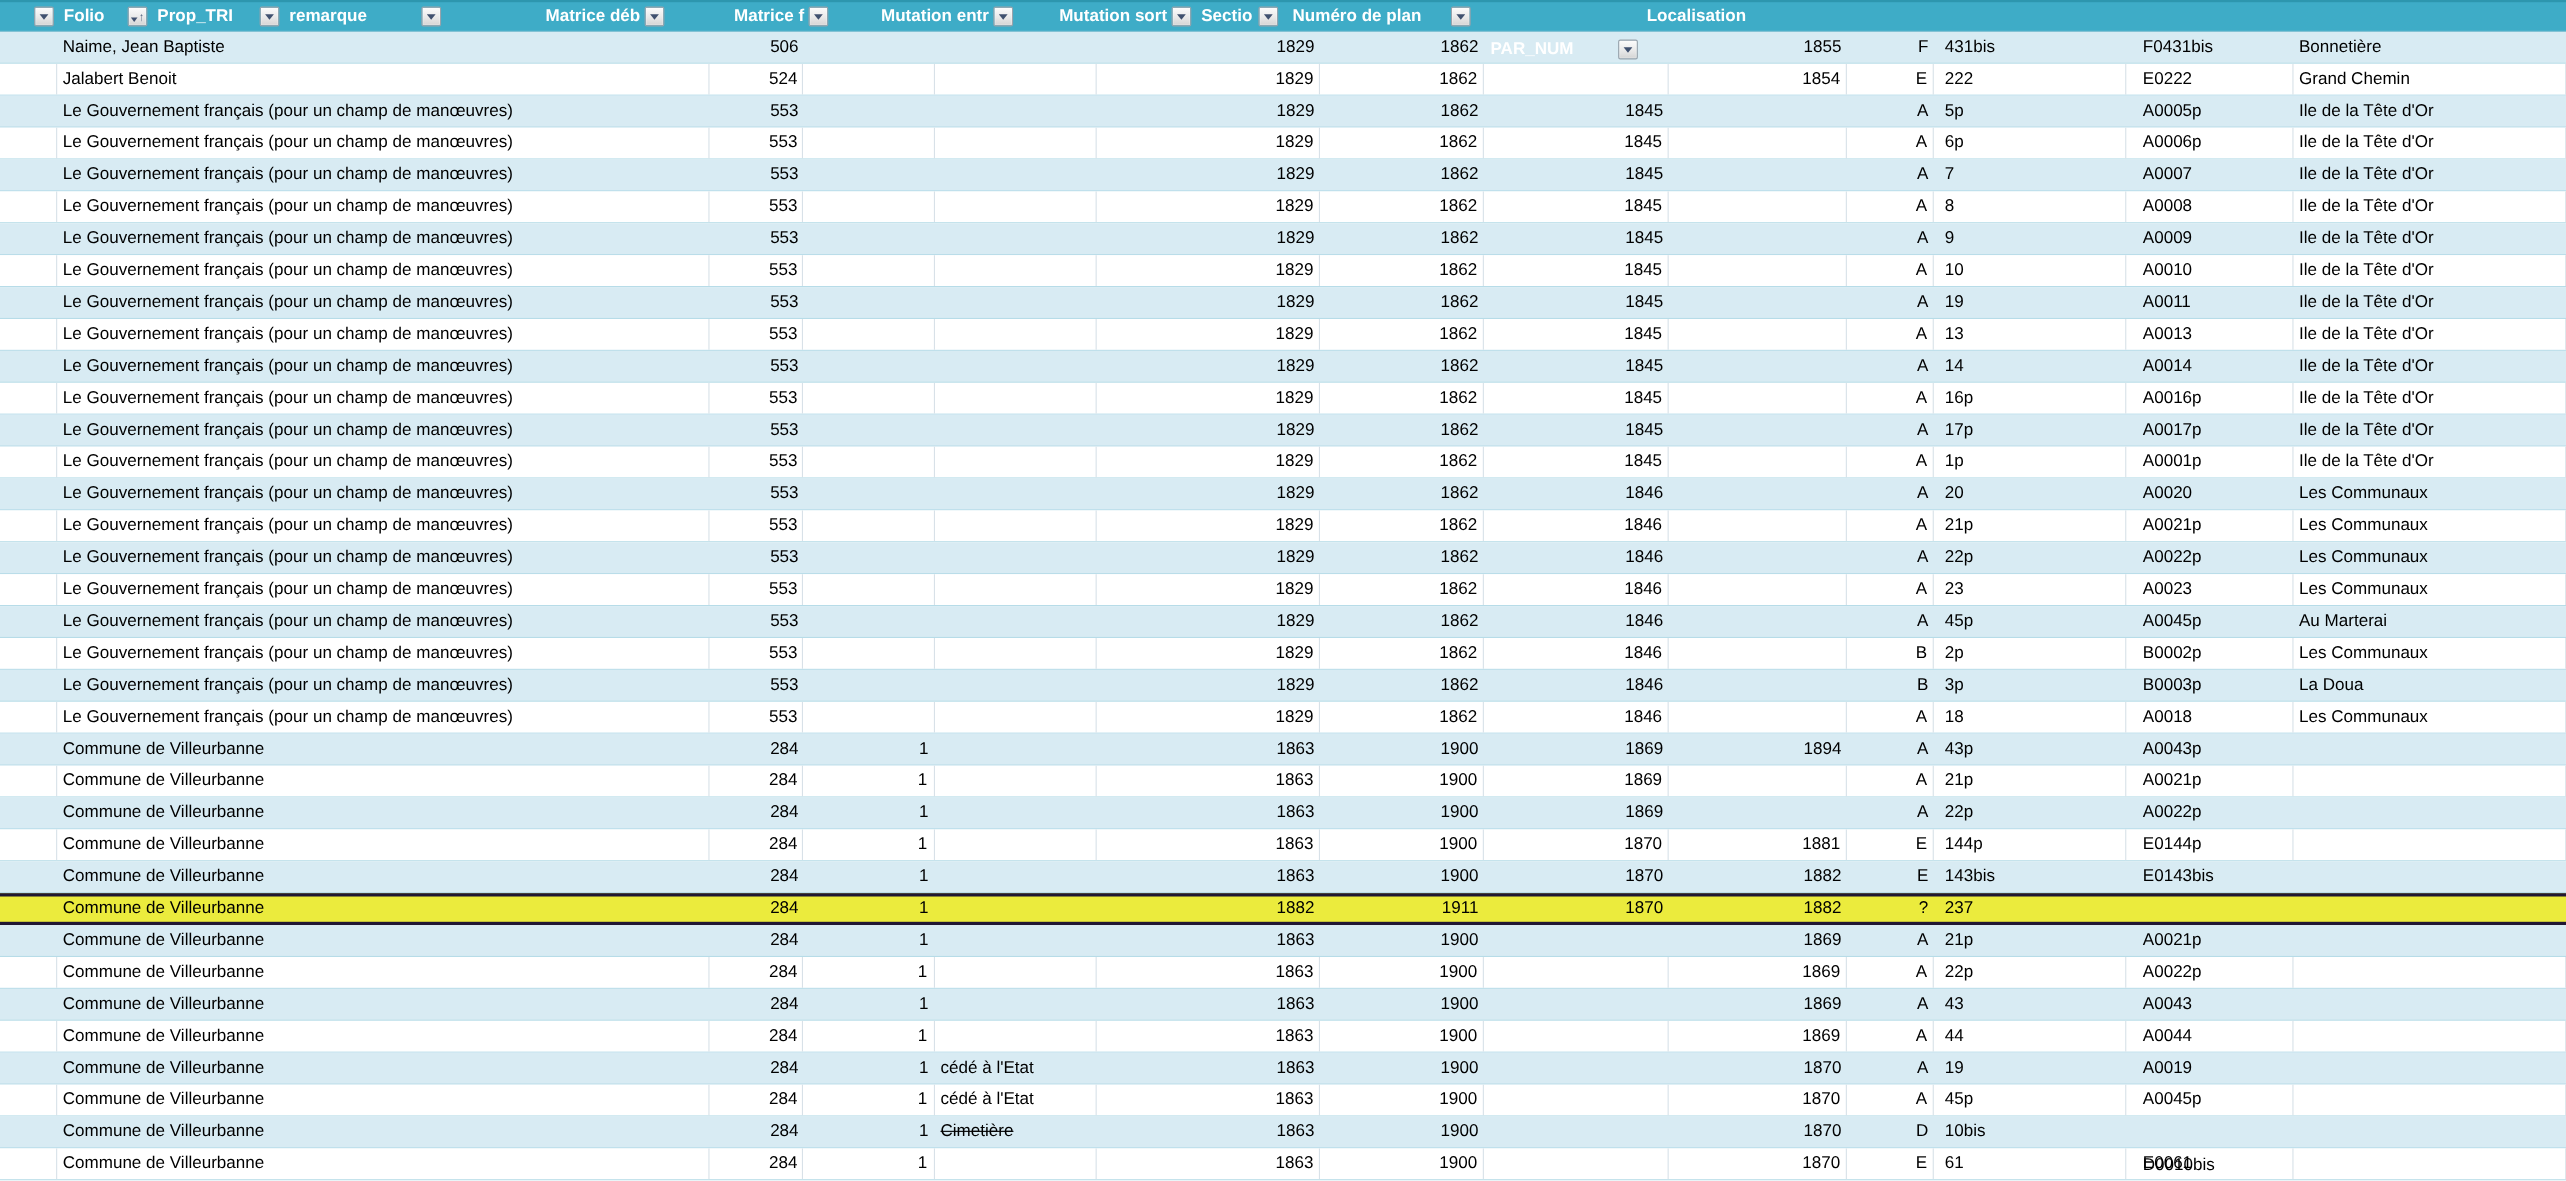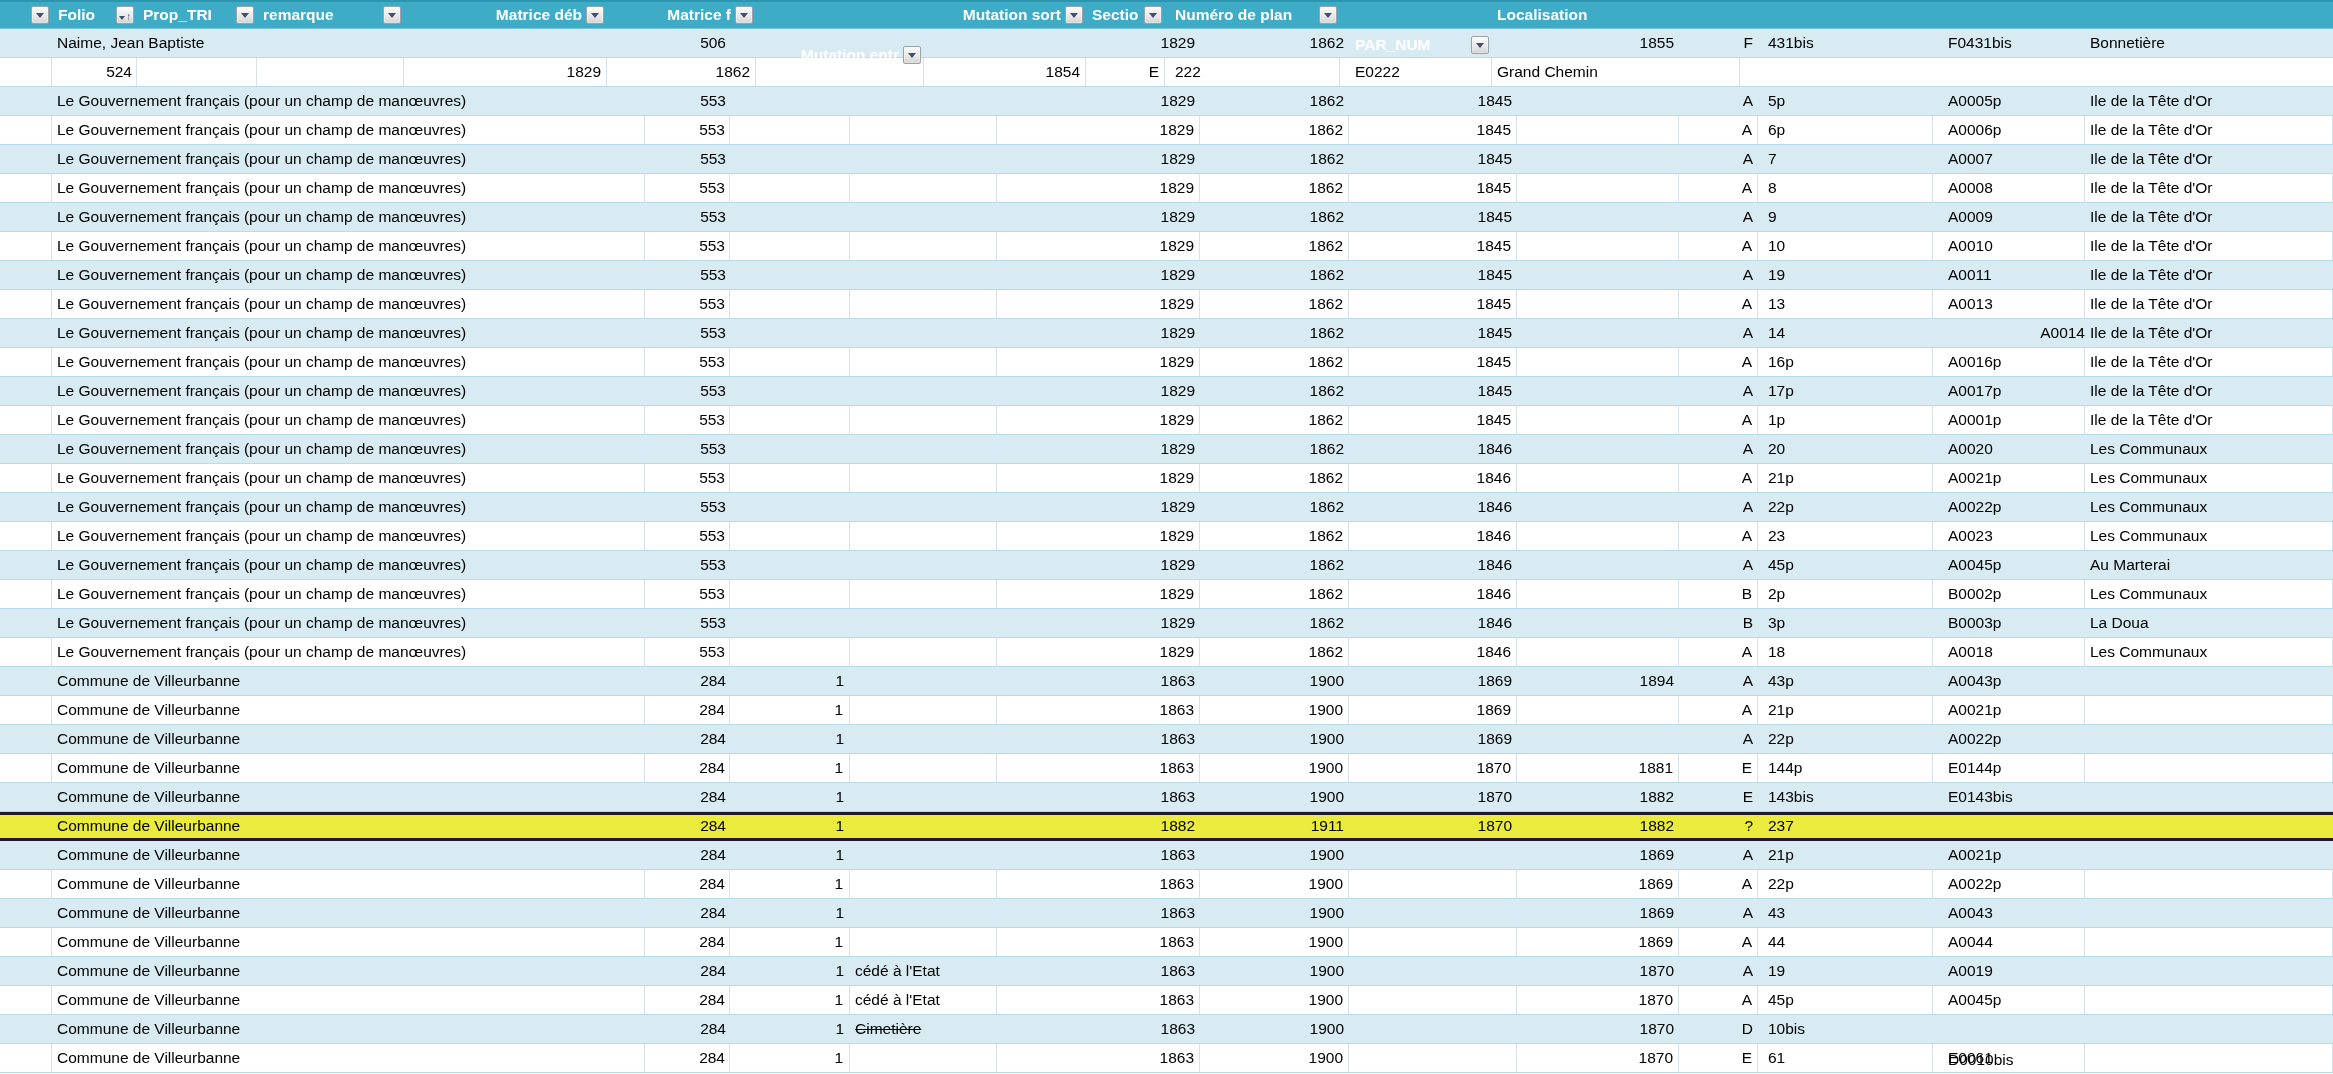--- a/index.html
+++ b/index.html
@@ -95,21 +95,21 @@
         </span></div>
       <div class="hcell halign-left h-remarque" style="width: 147px;"><span>remarque</span><span class="fbtn">
           <span class="tri"></span>
         </span></div>
       <div class="hcell halign-right h-matrice_deb" style="width: 203px;"><span>Matrice déb</span><span class="fbtn">
           <span class="tri"></span>
         </span></div>
       <div class="hcell halign-right h-matrice_fin" style="width: 149px;"><span>Matrice f</span><span class="fbtn">
           <span class="tri"></span>
         </span></div>
-      <div class="hcell halign-right h-mutation_entree" style="width: 168px; margin-top: 40px;"><span>Mutation entr</span><span class="fbtn">
+      <div class="hcell halign-right h-mutation_entree" style="width: 168px;"><span>Mutation entr</span><span class="fbtn">
           <span class="tri"></span>
         </span></div>
       <div class="hcell halign-right h-mutation_sortie" style="width: 162px;"><span>Mutation sort</span><span class="fbtn">
           <span class="tri"></span>
         </span></div>
       <div class="hcell halign-left h-section" style="width: 79px;"><span>Sectio</span><span class="fbtn">
           <span class="tri"></span>
         </span></div>
       <div class="hcell halign-left h-numero_plan" style="width: 175px;"><span>Numéro de plan</span><span class="fbtn">
           <span class="tri"></span>
@@ -130,20 +130,21 @@
         <div class="tcell align-right c-matrice_fin" style="width: 149px;"><span>1862</span></div>
         <div class="tcell align-right c-mutation_entree" style="width: 168px;"></div>
         <div class="tcell align-right c-mutation_sortie" style="width: 162px;"><span>1855</span></div>
         <div class="tcell align-right c-section" style="width: 79px;"><span>F</span></div>
         <div class="tcell align-left c-numero_plan" style="width: 175px;"><span>431bis</span></div>
         <div class="tcell align-left c-par_num" style="width: 152px;"><span>F0431bis</span></div>
         <div class="tcell align-left c-localisation" style="width: 248px;"><span>Bonnetière</span></div>
       </div>
       <div class="trow plain">
         <div class="tcell align-left c-blank" style="width: 52px;"></div>
+        <div class="tcell align-left c-nom" style="width: 593px;"><span>Jalabert Benoit</span></div>
         <div class="tcell align-right c-folio" style="width: 85px;"><span>524</span></div>
         <div class="tcell align-right c-prop_tri" style="width: 120px;"></div>
         <div class="tcell align-left c-remarque" style="width: 147px;"></div>
         <div class="tcell align-right c-matrice_deb" style="width: 203px;"><span>1829</span></div>
         <div class="tcell align-right c-matrice_fin" style="width: 149px;"><span>1862</span></div>
         <div class="tcell align-right c-mutation_entree" style="width: 168px;"></div>
         <div class="tcell align-right c-mutation_sortie" style="width: 162px;"><span>1854</span></div>
         <div class="tcell align-right c-section" style="width: 79px;"><span>E</span></div>
         <div class="tcell align-left c-numero_plan" style="width: 175px;"><span>222</span></div>
         <div class="tcell align-left c-par_num" style="width: 152px;"><span>E0222</span></div>
@@ -274,21 +275,21 @@
         <div class="tcell align-left c-nom" style="width: 593px;"><span>Le Gouvernement français (pour un champ de manœuvres)</span></div>
         <div class="tcell align-right c-folio" style="width: 85px;"><span>553</span></div>
         <div class="tcell align-right c-prop_tri" style="width: 120px;"></div>
         <div class="tcell align-left c-remarque" style="width: 147px;"></div>
         <div class="tcell align-right c-matrice_deb" style="width: 203px;"><span>1829</span></div>
         <div class="tcell align-right c-matrice_fin" style="width: 149px;"><span>1862</span></div>
         <div class="tcell align-right c-mutation_entree" style="width: 168px;"><span>1845</span></div>
         <div class="tcell align-right c-mutation_sortie" style="width: 162px;"></div>
         <div class="tcell align-right c-section" style="width: 79px;"><span>A</span></div>
         <div class="tcell align-left c-numero_plan" style="width: 175px;"><span>14</span></div>
-        <div class="tcell align-left c-par_num" style="width: 152px; text-align: right;"><span>A0014</span></div>
+        <div class="tcell align-left c-par_num" style="width: 152px;"><span>A0014</span></div>
         <div class="tcell align-left c-localisation" style="width: 248px;"><span>Ile de la Tête d'Or</span></div>
       </div>
       <div class="trow plain">
         <div class="tcell align-left c-blank" style="width: 52px;"></div>
         <div class="tcell align-left c-nom" style="width: 593px;"><span>Le Gouvernement français (pour un champ de manœuvres)</span></div>
         <div class="tcell align-right c-folio" style="width: 85px;"><span>553</span></div>
         <div class="tcell align-right c-prop_tri" style="width: 120px;"></div>
         <div class="tcell align-left c-remarque" style="width: 147px;"></div>
         <div class="tcell align-right c-matrice_deb" style="width: 203px;"><span>1829</span></div>
         <div class="tcell align-right c-matrice_fin" style="width: 149px;"><span>1862</span></div>

